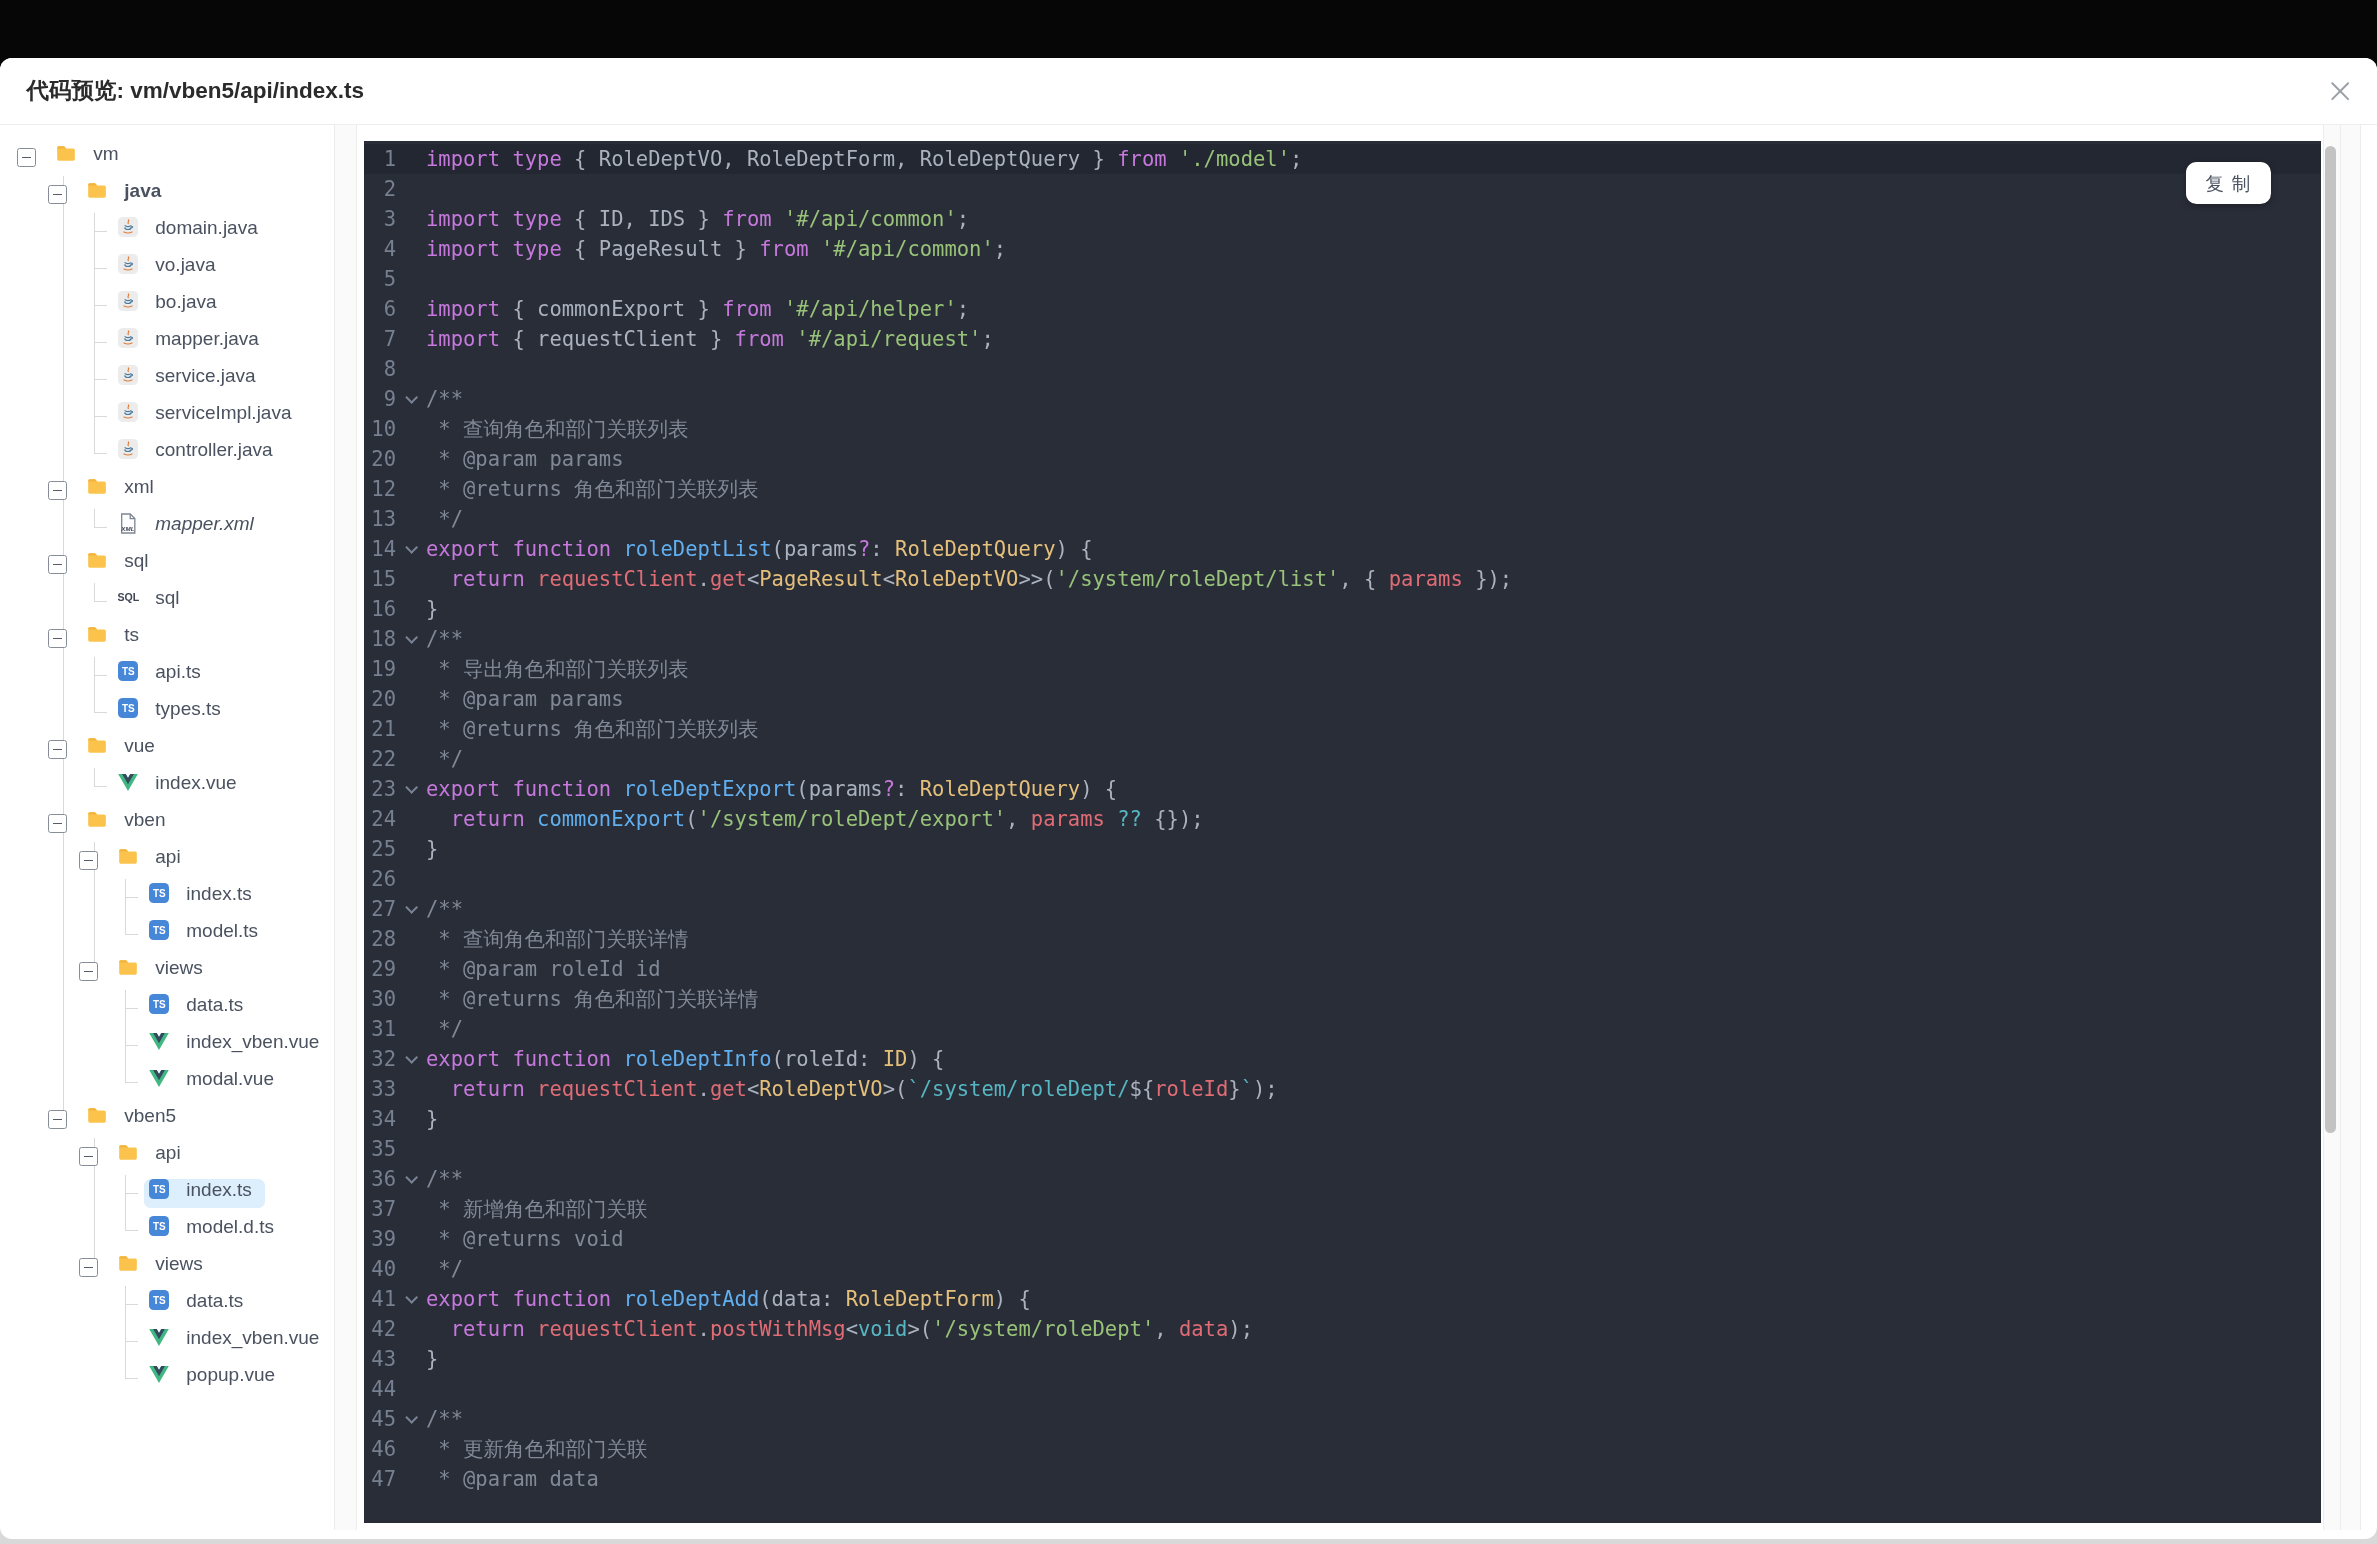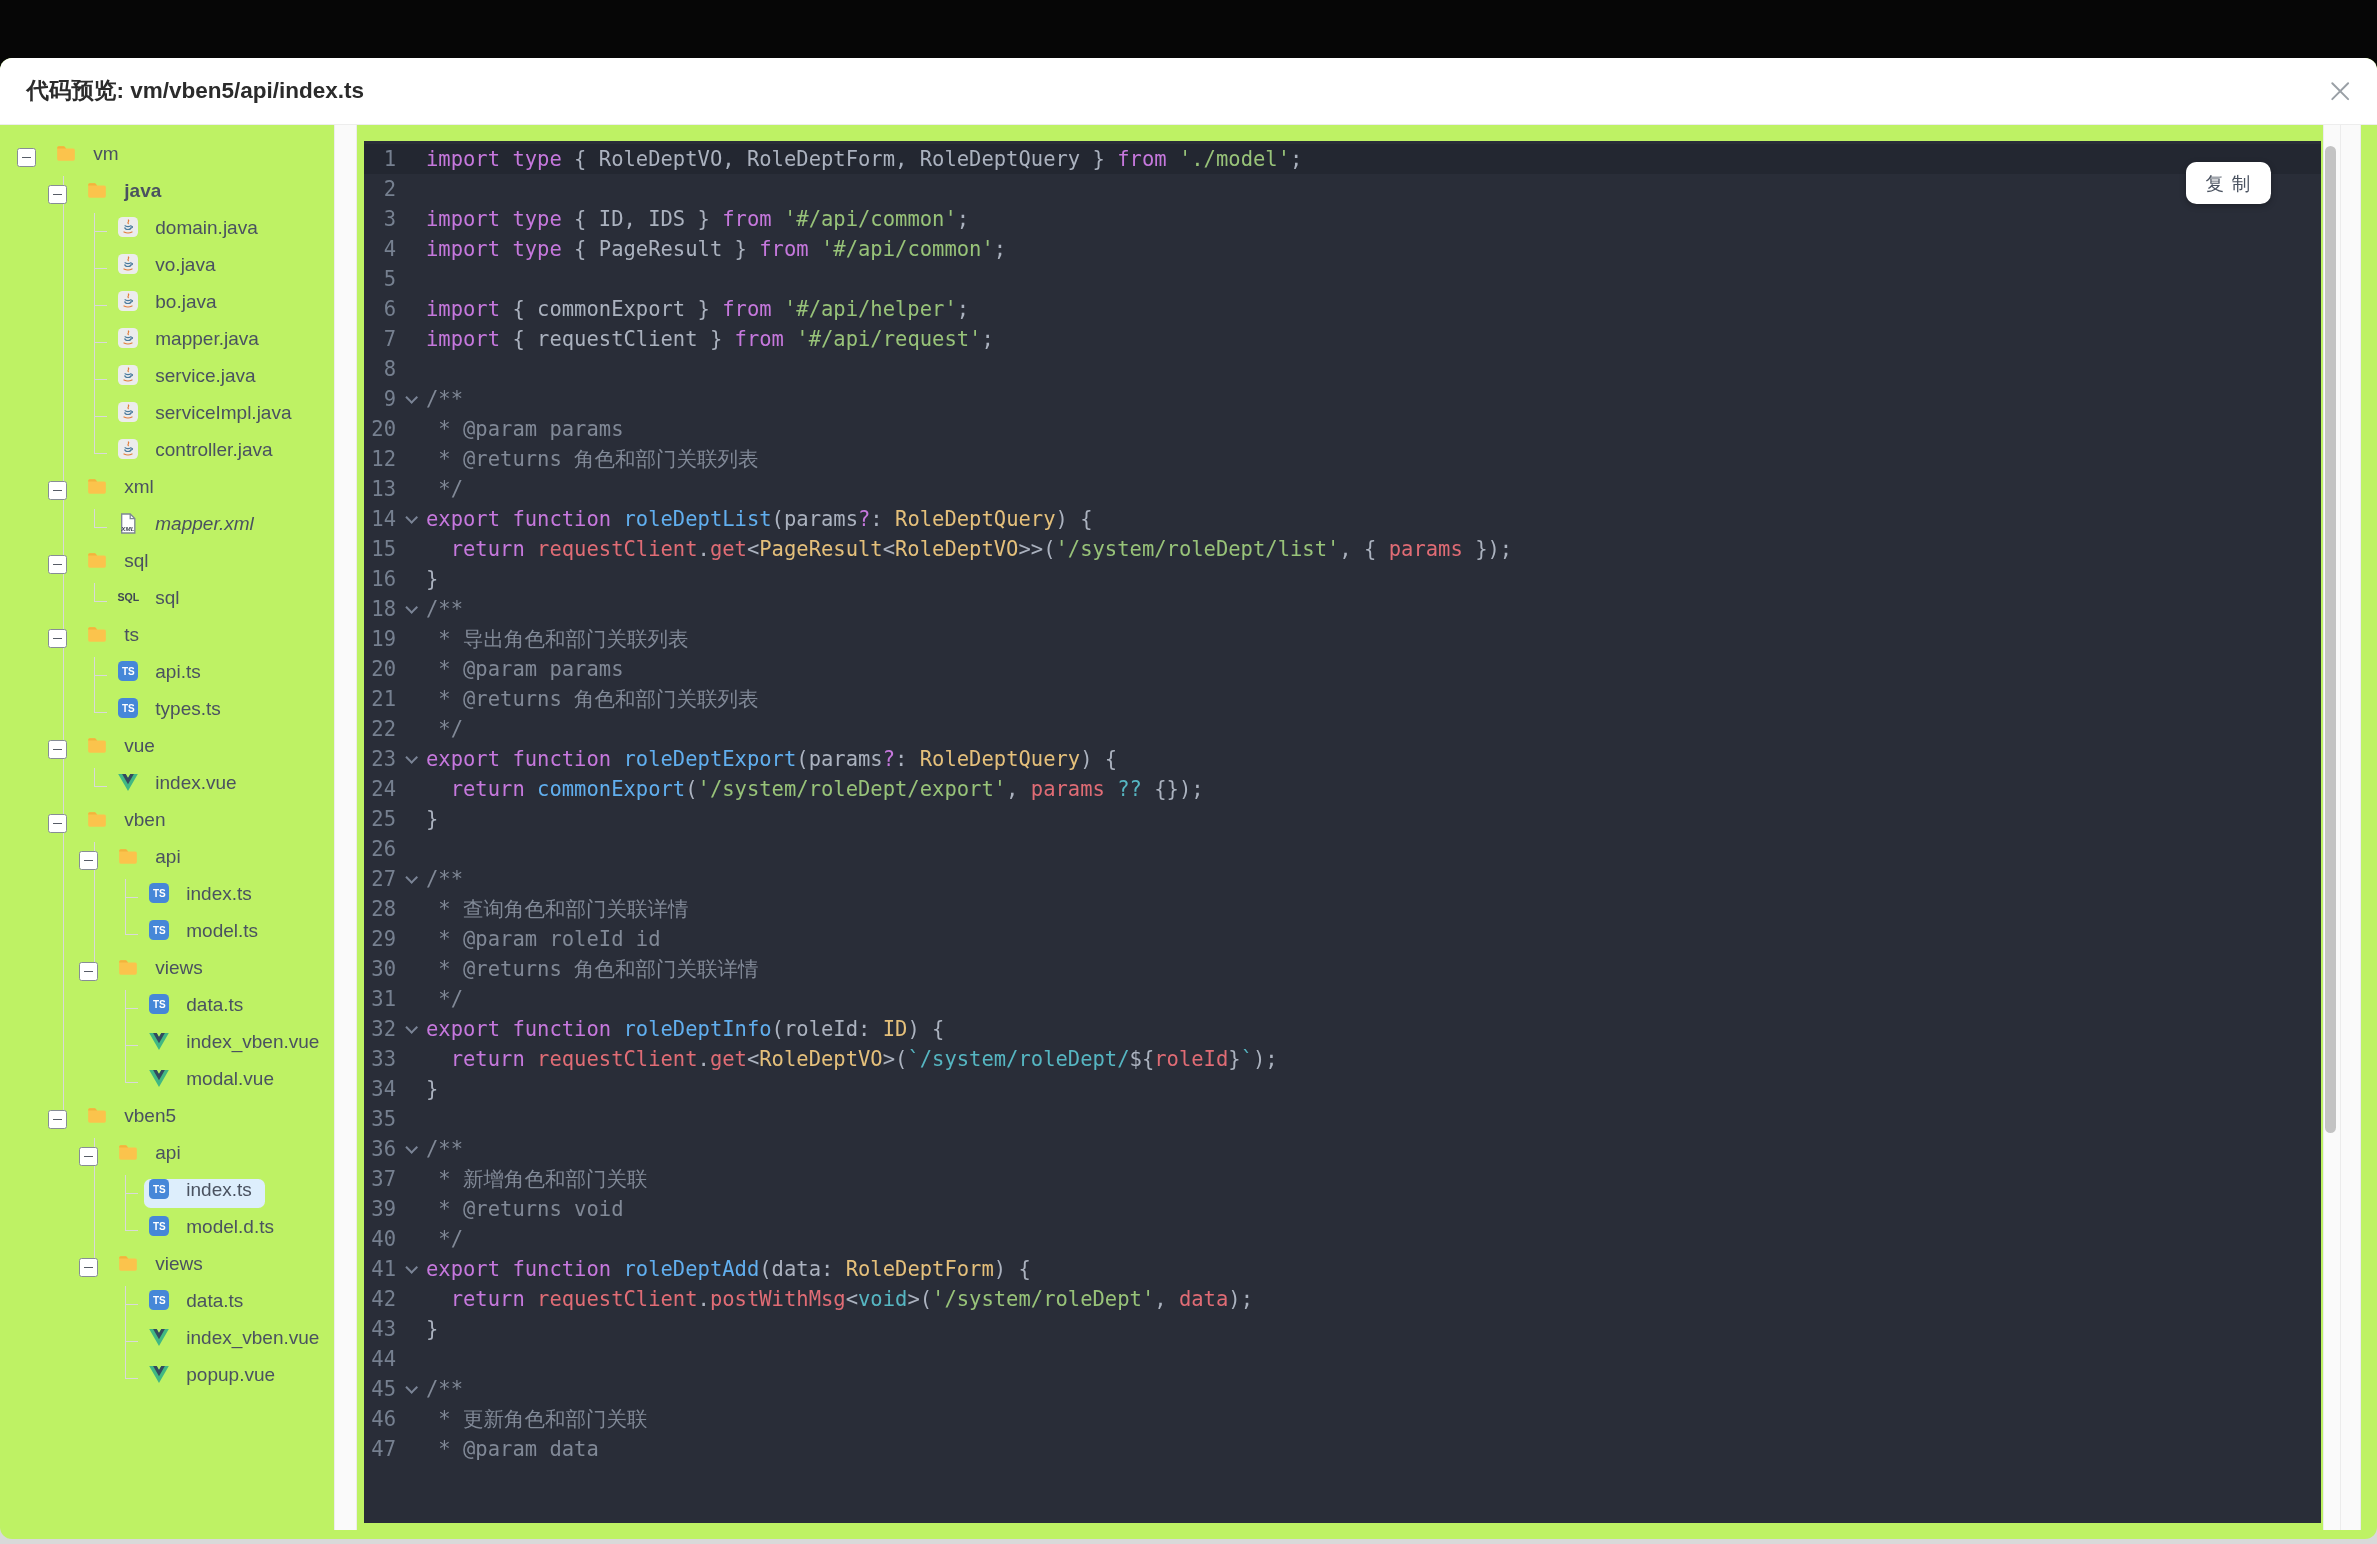--- a/index.html
+++ b/index.html
@@ -1,19 +1,19 @@
 <!DOCTYPE html>
 <html style="--code-bg: #292d38; --active-line: #232731; --sel-bg: #ddeefc; --c-k: #c678dd; --c-i: #abb2bf; --c-f: #61afef; --c-t: #e5c07b; --c-s: #98c379; --c-m: #56b6c2; --c-r: #e06c75; --c-c: #818997;font-size:10.6px"><head>
 <meta charset="utf-8">
 <style>
   html,body{margin:0;padding:0;width:2377px;height:1544px;overflow:hidden;
     font-family:"Liberation Sans", sans-serif;background:#060606;}
   #stage{position:absolute;left:0;top:0;width:2377px;height:1544px;}
   #bottom-strip{position:absolute;left:0;bottom:0;width:2377px;height:20px;background:#d9d9d9;}
-  #modal{position:absolute;left:0;top:58px;width:2377px;height:1481px;background:#bef264;
+  #modal{position:absolute;left:0;top:58px;width:2377px;height:1481px;background:#ffffff;
     border-radius:12px;overflow:hidden;}
   
   #hdr{position:absolute;left:0;top:0;width:100%;height:66px;border-bottom:1.3px solid #ededed;background:#fff;}
   #hdr .title{position:absolute;left:26.4px;top:0;line-height:66px;font-size:22.5px;font-weight:bold;color:#2b2b2b;}
   #close-btn{position:absolute;right:24px;top:20px;width:26.4px;height:26.4px;cursor:pointer;}
   
   #tree{position:absolute;left:0;top:81px;width:334px;}
   .trow{position:relative;height:37px;}
   .gv{position:absolute;width:1.3px;background:#d9d9d9;}
   .gh{position:absolute;height:1.3px;background:#d9d9d9;top:18px;}
@@ -631,20 +631,25 @@
             <span class="ct"></span>
           </div>
           <div class="cl">
             <span class="ln">9</span>
             <span class="fold">
               <span class="chev"></span>
             </span>
             <span class="ct"><span class="tk-c">/**</span></span>
           </div>
           <div class="cl">
+            <span class="ln">10</span>
+            <span class="fold"></span>
+            <span class="ct"><span class="tk-c"> * 查询角色和部门关联列表</span></span>
+          </div>
+          <div class="cl">
             <span class="ln">20</span>
             <span class="fold"></span>
             <span class="ct"><span class="tk-c"> * @param params</span></span>
           </div>
           <div class="cl">
             <span class="ln">12</span>
             <span class="fold"></span>
             <span class="ct"><span class="tk-c"> * @returns 角色和部门关联列表</span></span>
           </div>
           <div class="cl">

